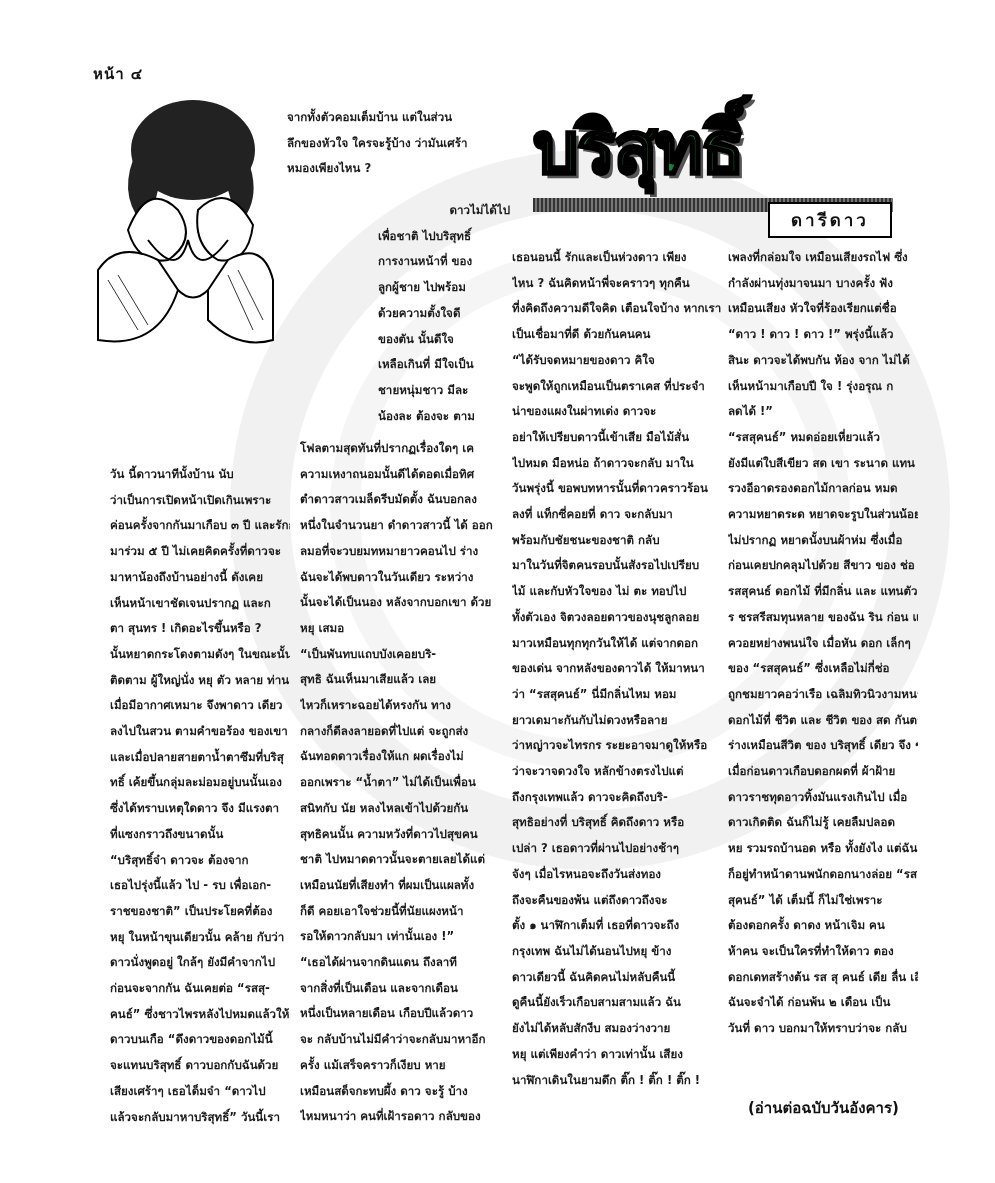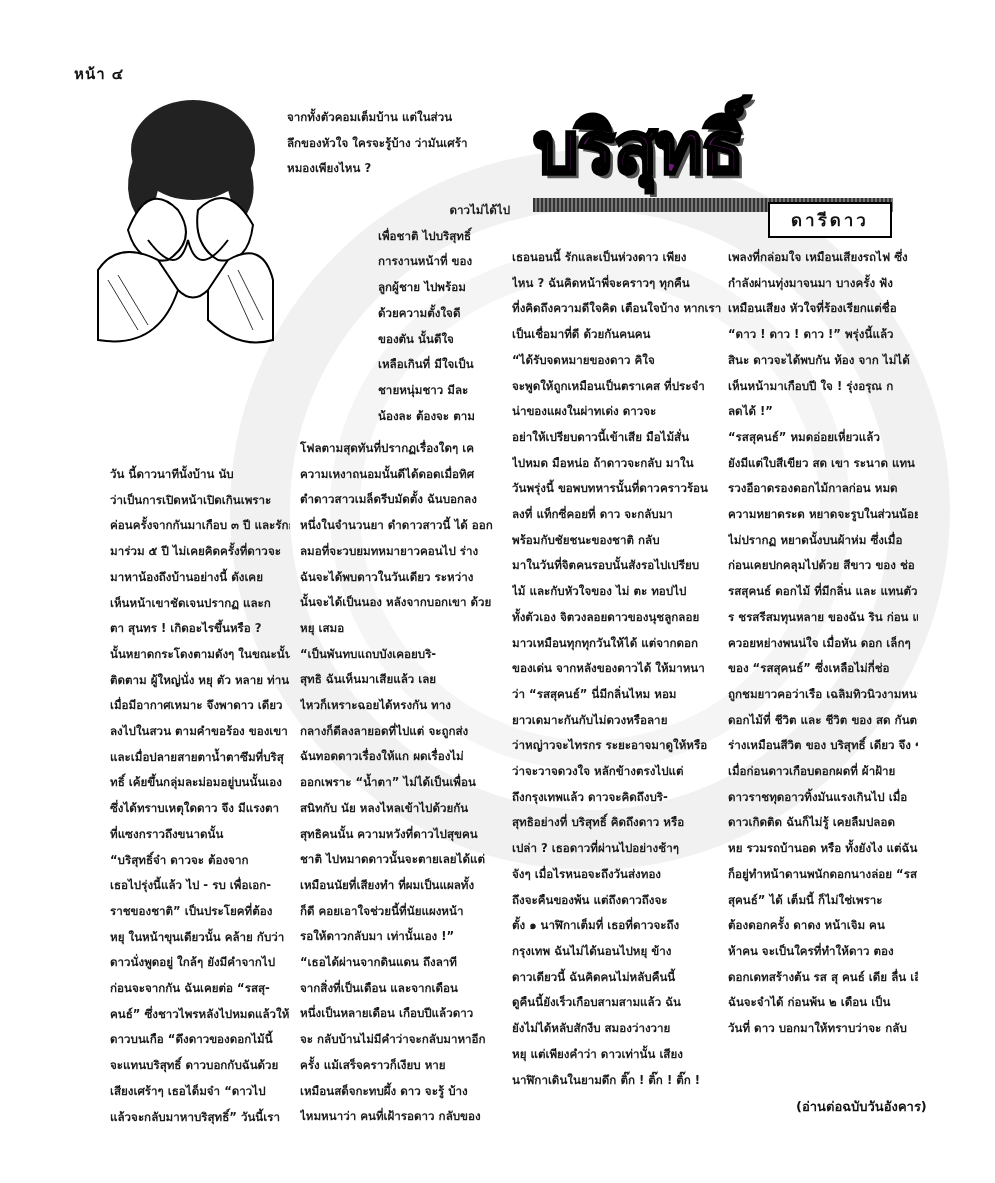--- a/index.html
+++ b/index.html
@@ -1,27 +1,27 @@
 <!DOCTYPE html>
 <html><head>
 <meta charset="utf-8">
 <style>
   html,body{margin:0;padding:0;background:#ffffff;}
   body{width:995px;height:1183px;position:relative;overflow:hidden;font-family:"DejaVu Sans",sans-serif;color:#111;}
   .watermark{position:absolute;left:230px;top:150px;width:720px;height:720px;border-radius:50%;border:60px solid rgba(0,0,0,0.055);box-sizing:border-box;}
   .watermark2{position:absolute;left:330px;top:250px;width:520px;height:520px;border-radius:50%;border:30px solid rgba(0,0,0,0.04);box-sizing:border-box;}
-  .page-num{position:absolute;left:74px;top:62px;font-size:15px;font-weight:bold;letter-spacing:1px;}
+  .page-num{position:absolute;left:93px;top:62px;font-size:15px;font-weight:bold;letter-spacing:1px;}
   .illustration{position:absolute;left:88px;top:90px;width:190px;height:260px;}
   .col{position:absolute;font-size:11.6px;line-height:25.7px;text-align:justify;font-weight:bold;color:#1a1a1a;}
   .col .line{display:block;white-space:nowrap;overflow:hidden;}
   .masthead{position:absolute;left:533px;top:100px;width:360px;height:140px;}
-  .mast-title{position:absolute;left:0;top:12px;font-size:72px;font-weight:900;color:#701a75;letter-spacing:-2px;-webkit-text-stroke:3px #000;text-shadow:4px 4px 0 #555;font-family:"DejaVu Sans",sans-serif;line-height:1;}
+  .mast-title{position:absolute;left:0;top:12px;font-size:72px;font-weight:900;color:#15803d;letter-spacing:-2px;-webkit-text-stroke:3px #000;text-shadow:4px 4px 0 #555;font-family:"DejaVu Sans",sans-serif;line-height:1;}
   .mast-bar{position:absolute;left:0;top:98px;width:360px;height:14px;background:repeating-linear-gradient(90deg,#333 0 2px,#777 2px 4px);}
   .mast-author{position:absolute;left:235px;top:102px;width:120px;height:32px;border:2px solid #000;background:#fff;font-size:17px;font-weight:bold;text-align:center;line-height:32px;letter-spacing:3px;}
-  .footer-note{position:absolute;left:748px;top:1096px;font-size:13px;font-weight:bold;margin-left:48px;}
+  .footer-note{position:absolute;left:748px;top:1096px;font-size:15px;font-weight:bold;}
 </style>
 </head>
 <body>
 
 <div class="watermark"></div>
 <div class="watermark2"></div>
 
 <div class="page-num">หน้า ๔</div>
 
 <svg class="illustration" viewBox="0 0 190 260" xmlns="http://www.w3.org/2000/svg">

